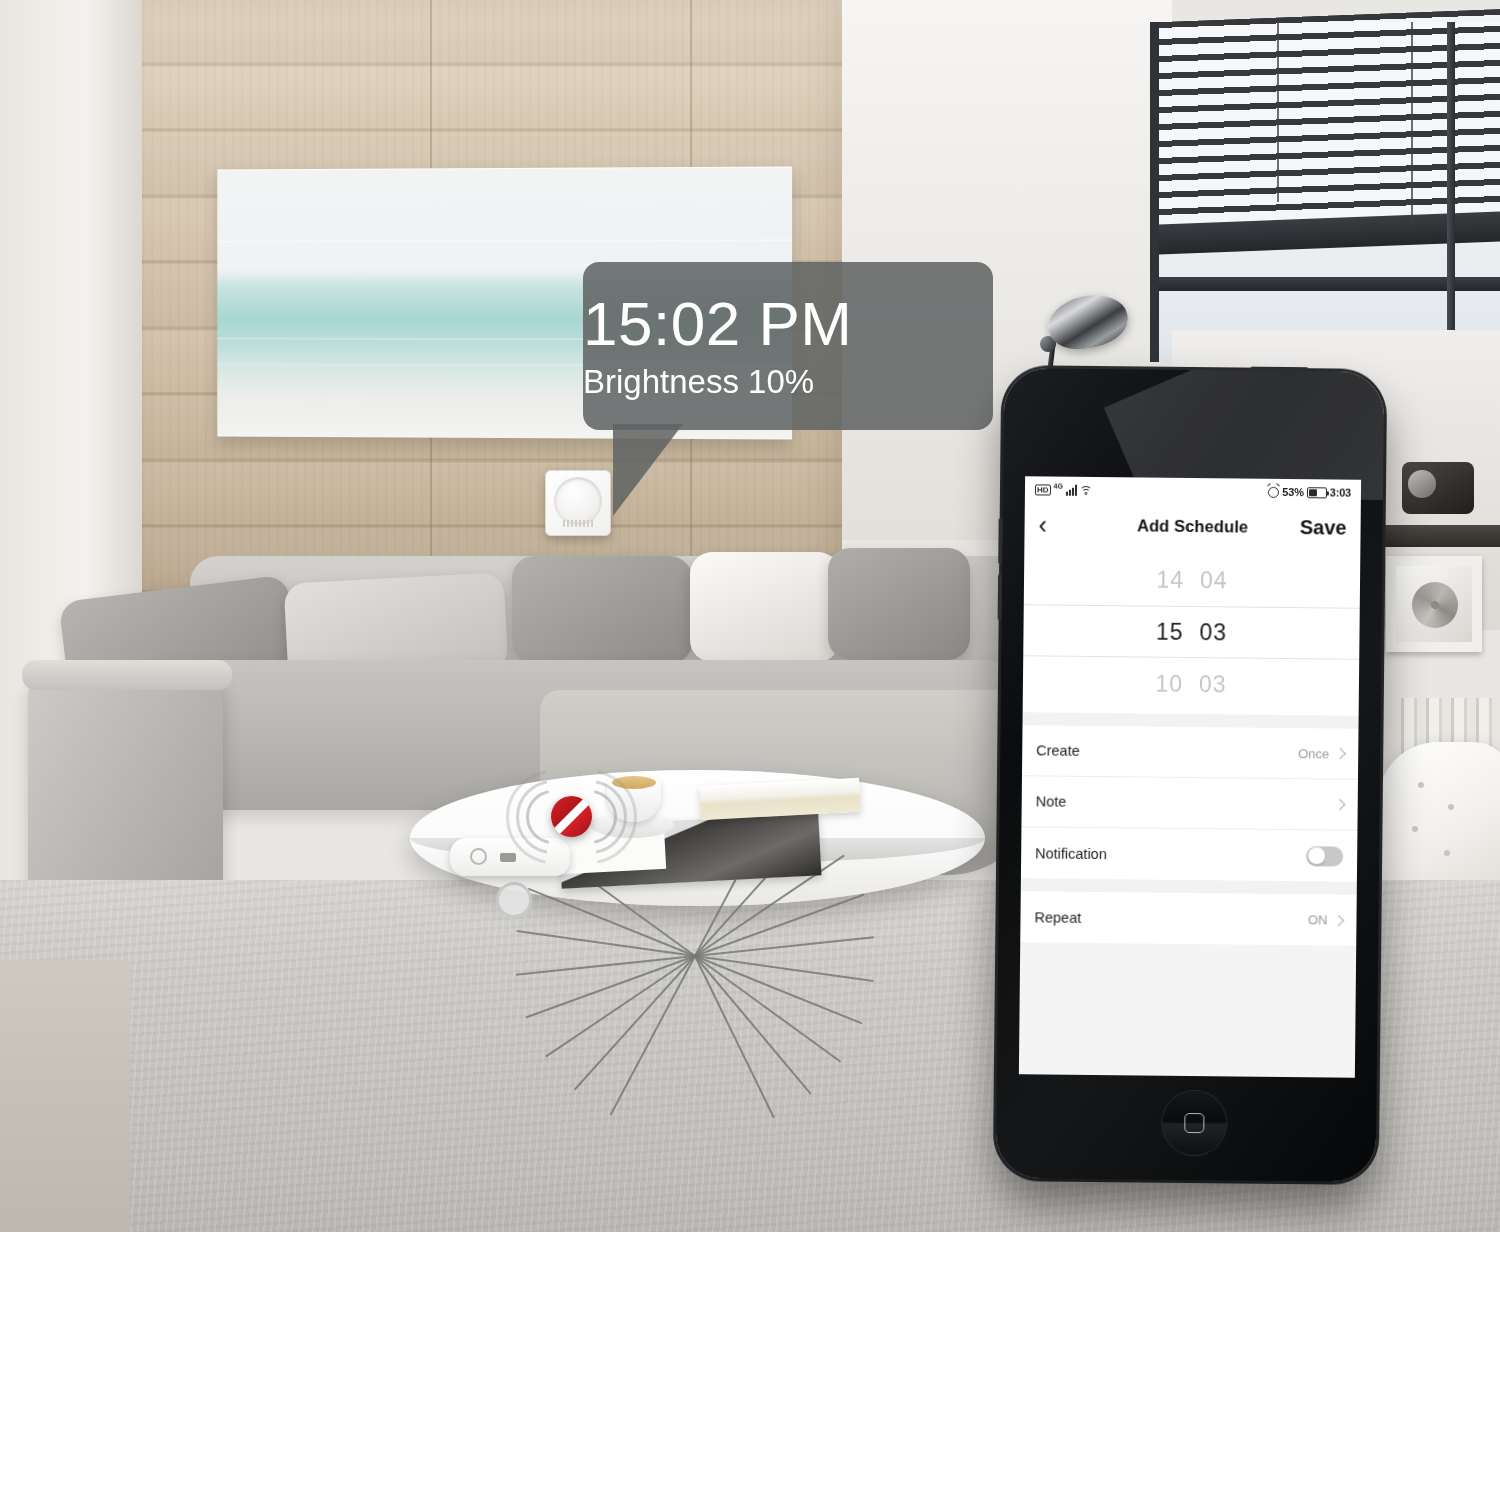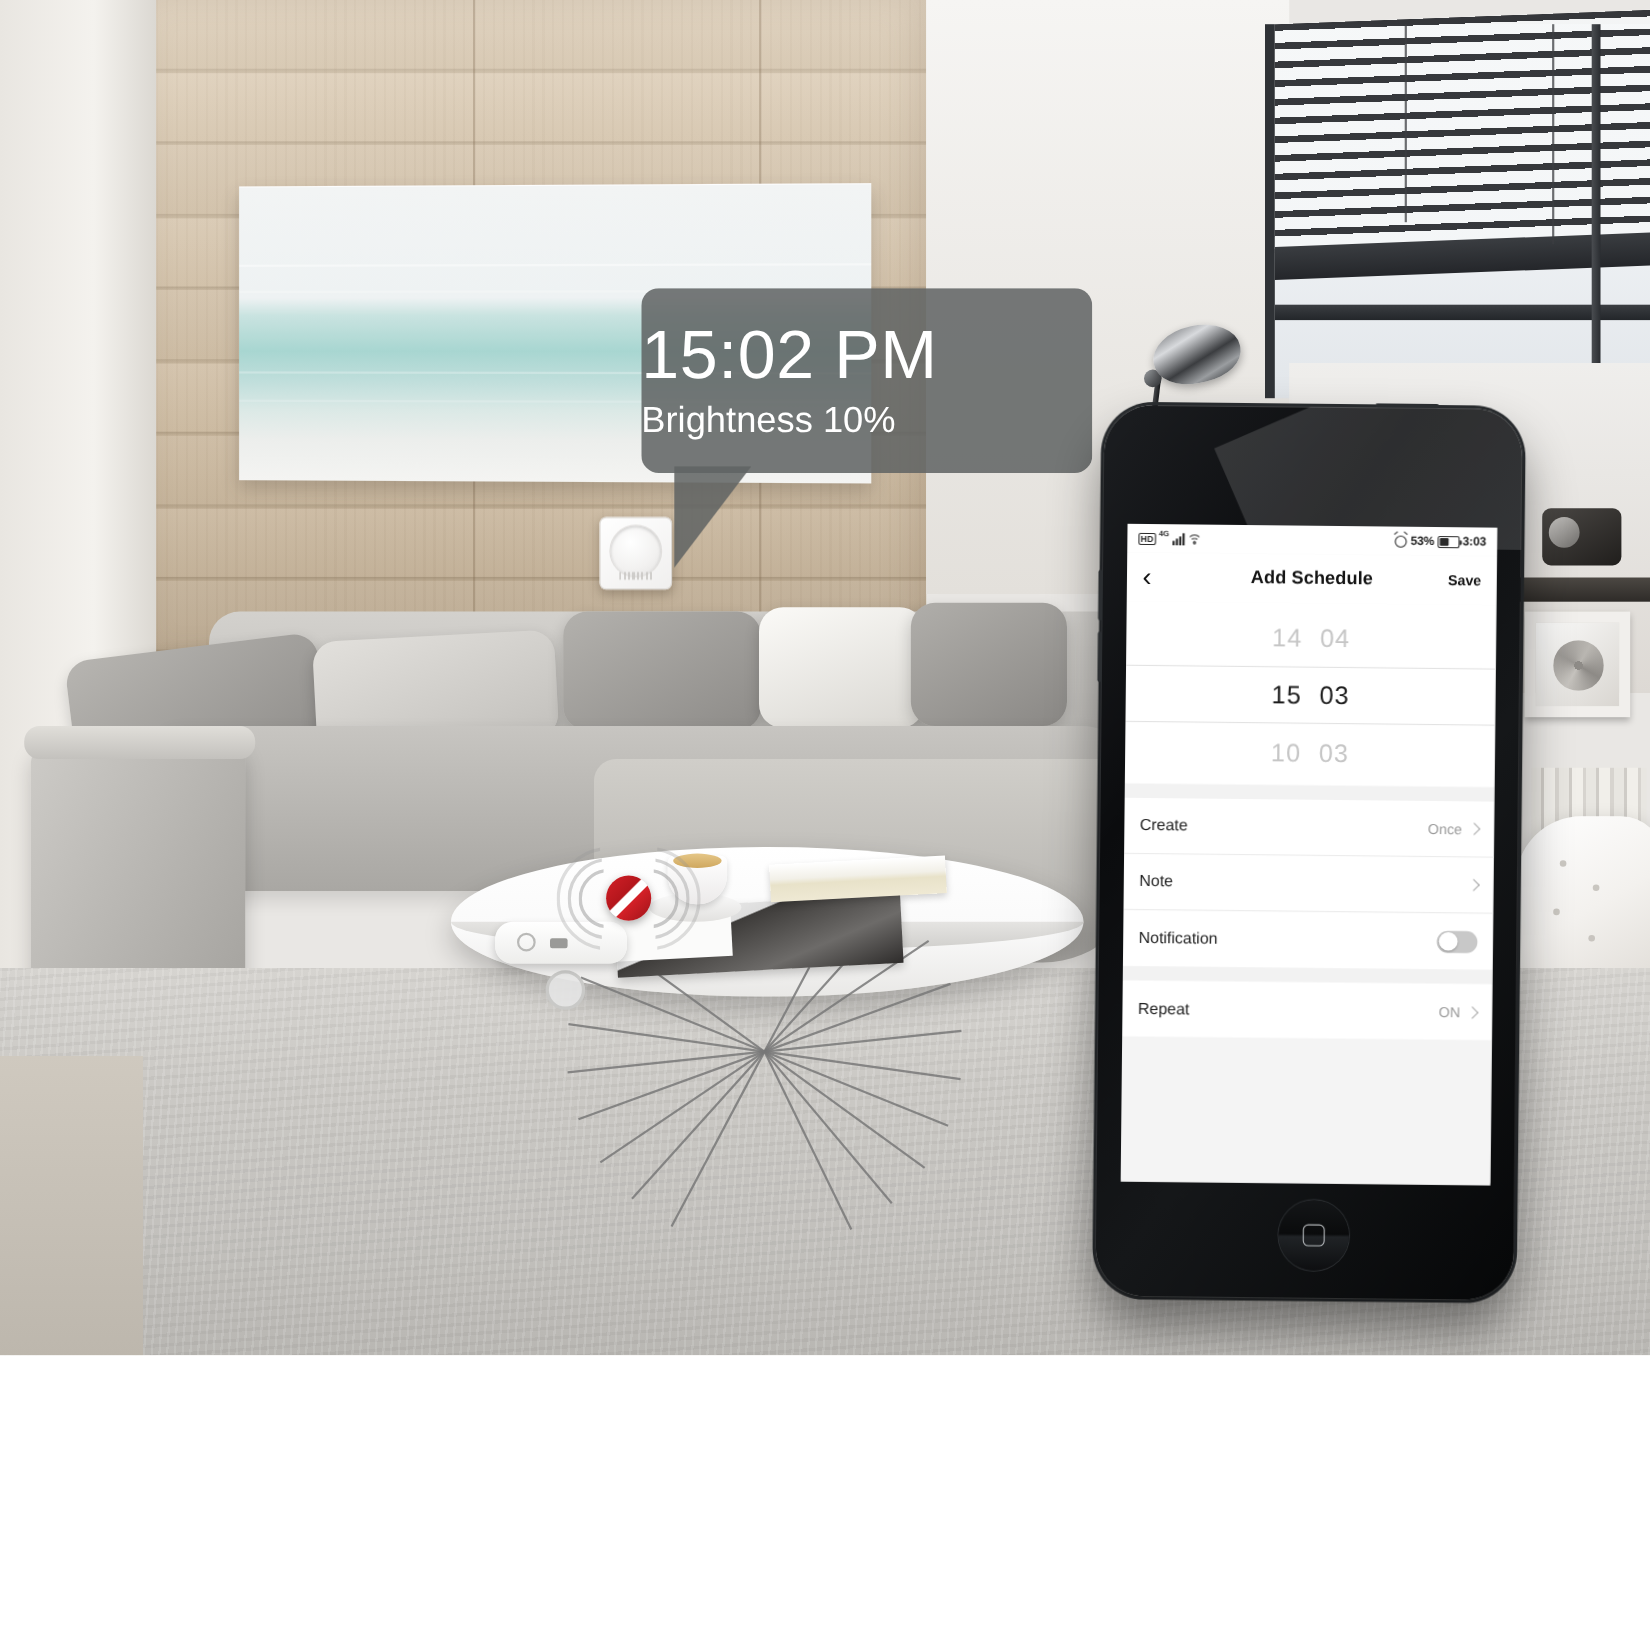--- a/index.html
+++ b/index.html
@@ -264,21 +264,21 @@
   .batt:after { content:""; position:absolute; right:-3.4px; top:3px; width:2px;
     height:4px; background:#2a2a2a; border-radius:0 1px 1px 0; }
   .batt i { display:block; height:100%; width:52%; background:#2a2a2a; border-radius:1px; }
 
   .navbar { height:44px; background:#fff; display:flex; align-items:center;
     padding:0 14px; position:relative; }
   .nav-back { font-size:25px; color:#111; line-height:1; font-weight:300;
     cursor:pointer; }
   .nav-title { position:absolute; left:0; right:0; text-align:center;
     font-size:16.5px; font-weight:700; color:#141414; letter-spacing:.1px; }
-  .nav-save { margin-left:auto; font-size:13px; font-weight:700; color:#141414;
+  .nav-save { margin-left:auto; font-size:20px; font-weight:700; color:#141414;
     z-index:2; cursor:pointer; }
 
   .picker { background:#fff; padding:6px 0 4px; }
   .pk-row { height:52px; display:flex; align-items:center; justify-content:center;
     gap:16px; }
   .pk-row span { font-size:23px; color:#c6c6c6; letter-spacing:1px; }
   .pk-row.sel { border-top:1px solid #e3e3e3; border-bottom:1px solid #e3e3e3; }
   .pk-row.sel span { color:#1d1d1d; }
 
   .gap { height:13px; background:#f2f2f2; }

